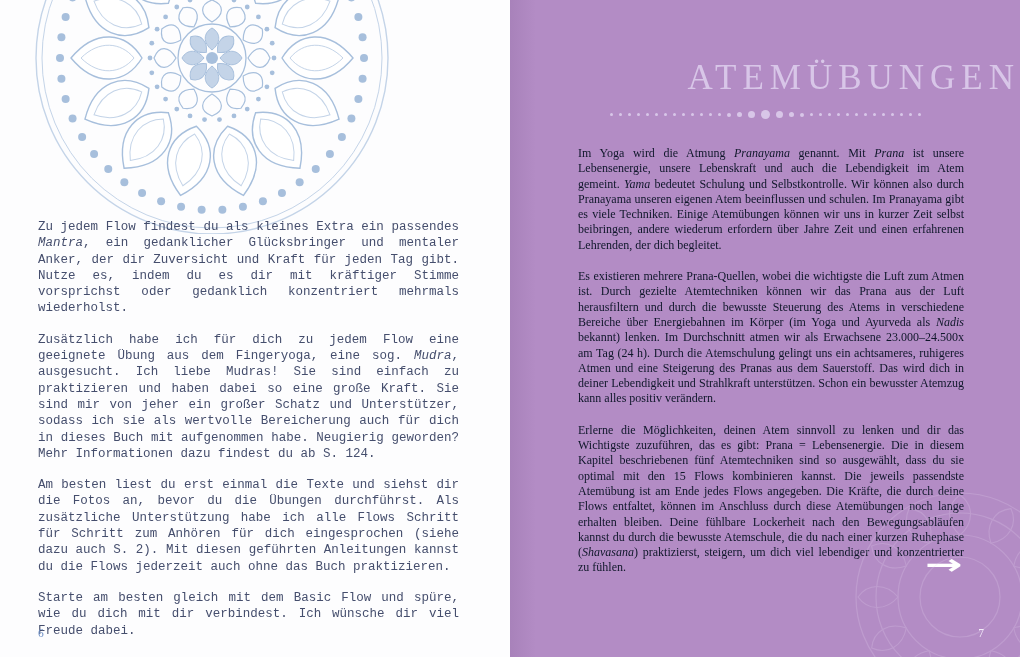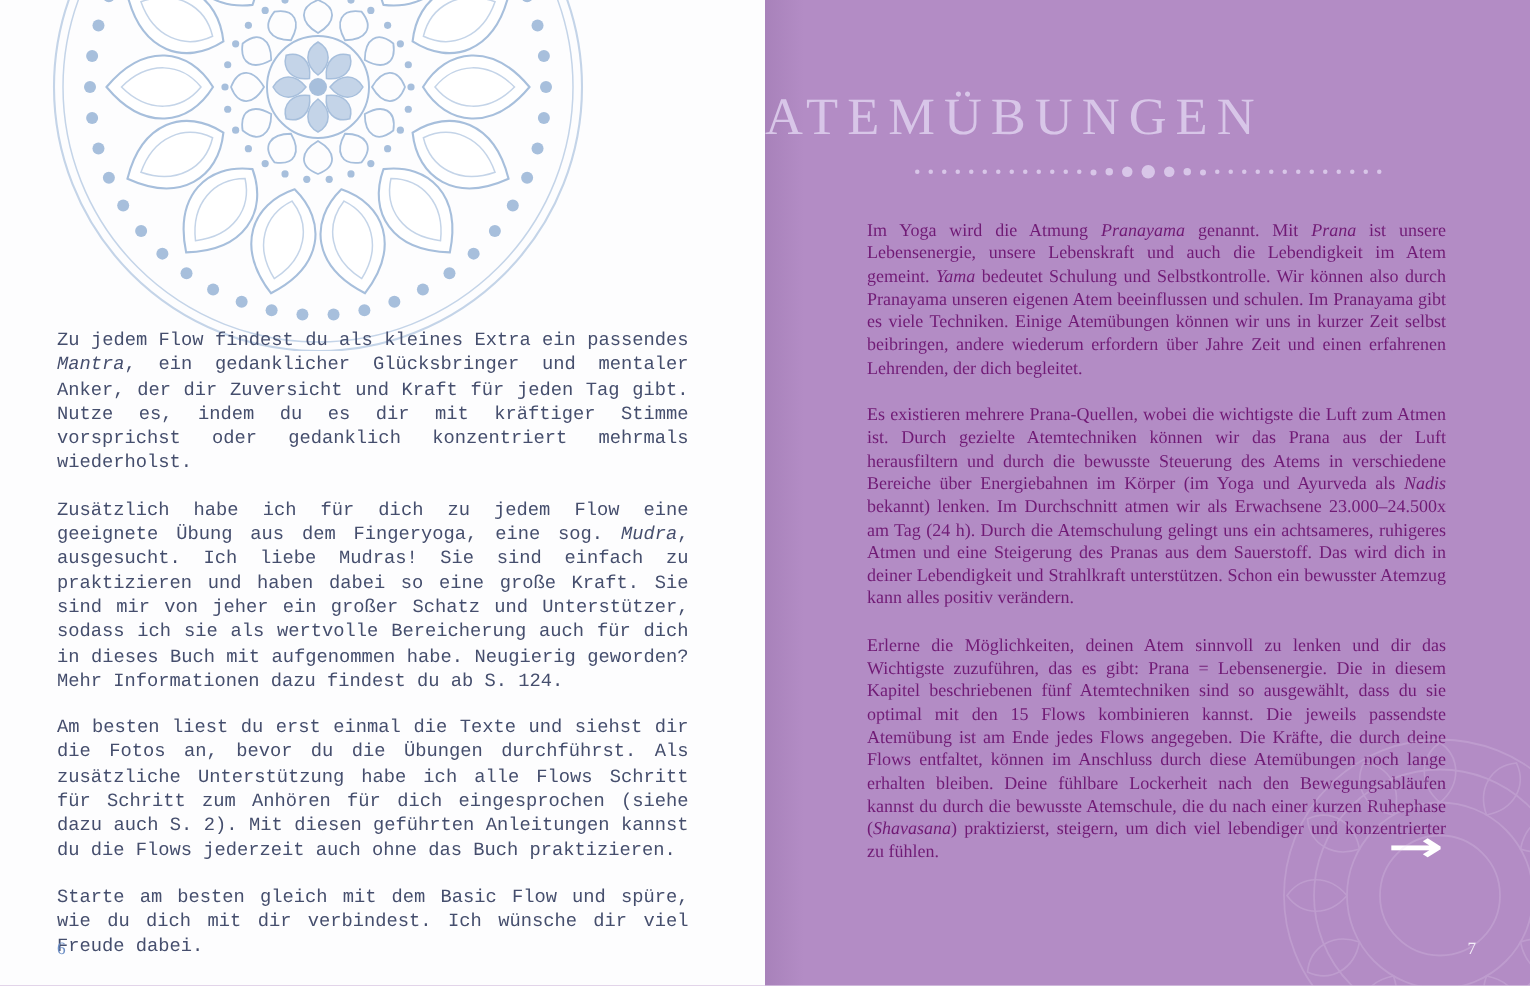--- a/index.html
+++ b/index.html
@@ -31,33 +31,33 @@
   
   .page.right { background:#b38cc5; }
   .spine-shadow {
     position:absolute; left:0; top:0; width:26px; height:100%;
     background:linear-gradient(to right, rgba(70,40,90,0.10), rgba(70,40,90,0));
     pointer-events:none;
   }
 
   .chapter-title {
     position:absolute; top:58px; left:0; width:100%;
-    text-align:left; color:#d8c6e8;
+    text-align:right; color:#d8c6e8;
     font-size:35px; font-weight:normal; letter-spacing:6px;
   }
 
   .dots-row {
     position:absolute; top:110px; left:0; width:100%;
     display:flex; justify-content:center; align-items:center; gap:6px;
   }
   .dots-row span { display:inline-block; border-radius:50%; background:#d8c6e8; flex:0 0 auto; }
 
   .right-text {
     position:absolute; left:68px; top:146px; width:386px;
-    color:#701a75; font-size:12px; line-height:15.3px;
+    color:#0f172a; font-size:12px; line-height:15.3px;
     text-align:justify; hyphens:auto; -webkit-hyphens:auto;
   }
   .right-text p { margin-bottom:16px; }
   .right-text em { font-style:italic; }
 
   .next-arrow {
     position:absolute; right:58px; top:548px;
     color:#ffffff; font-size:28px; font-weight:bold;
     transform:scaleX(1.6); transform-origin:right center;
     font-family:"DejaVu Sans","Liberation Sans",sans-serif;

